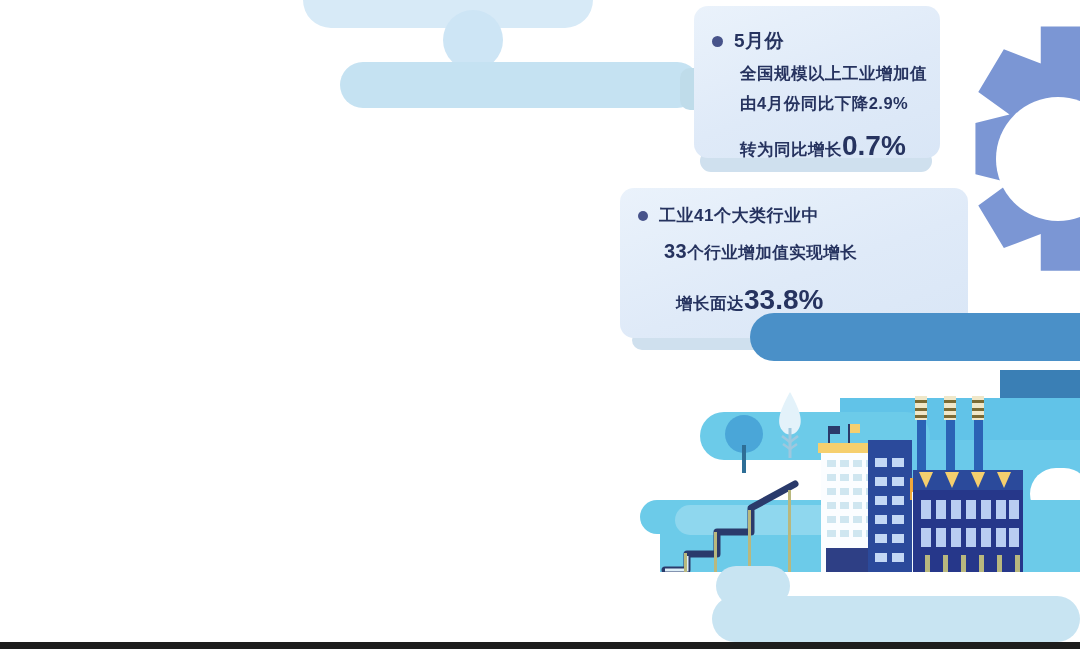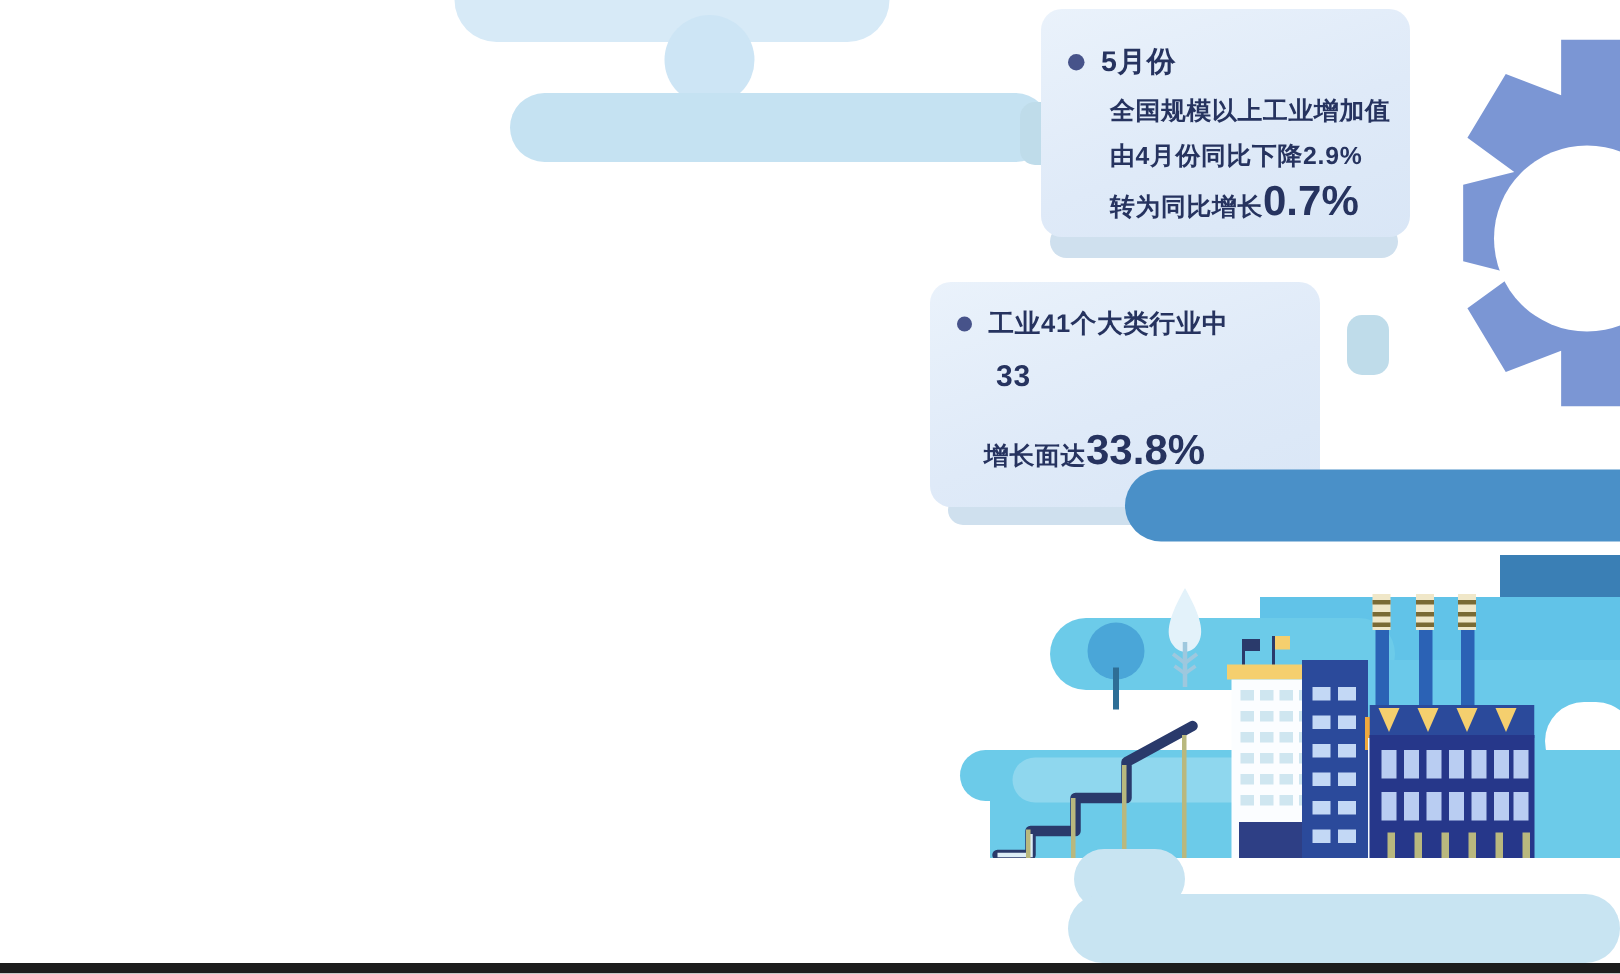--- a/index.html
+++ b/index.html
@@ -85,41 +85,42 @@
         <div class="line hdr" style="position:absolute;left:18px;top:22px;">
           <span class="bullet"></span>
           <span>5月份</span>
         </div>
         <div class="line body-line" style="position:absolute;left:46px;top:57px;">
           <span>全国规模以上工业增加值</span>
         </div>
         <div class="line body-line" style="position:absolute;left:46px;top:87px;justify-content:center;">
           <span>由4月份同比下降2.9%</span>
         </div>
-        <div class="line" style="position:absolute;left:46px;top:112px;align-items:baseline;justify-content:flex-end;">
+        <div class="line" style="position:absolute;left:46px;top:124px;align-items:baseline;justify-content:flex-end;">
           <span class="body-line">转为同比增长</span>
           <span class="big">0.7%</span>
         </div>
       </div>
     </div>
   </div>
 
   <div>
     <div class="card-shadow" style="left:632px;top:330px;width:256px;height:20px;"></div>
     <div class="card-tab" style="left:898px;top:210px;width:28px;height:40px;"></div>
-    <div class="card" style="left:620px;top:188px;width:260px;height:150px;text-decoration:underline;">
+    <div class="card" style="left:620px;top:188px;width:348px;height:150px;text-decoration:underline;">
       <div class="card-inner">
         <div class="line hdr" style="position:absolute;left:18px;top:16px;font-size:17px;">
           <span class="bullet" style="width:10px;height:10px;"></span>
           <span>工业41个大类行业中</span>
         </div>
         <div class="line" style="position:absolute;left:44px;top:52px;align-items:baseline;">
           <span class="mid">33</span>
-        </div>
-        <div class="line" style="position:absolute;left:36px;top:96px;align-items:baseline;">
+          <span class="body-line">个行业增加值实现增长</span>
+        </div>
+        <div class="line" style="position:absolute;left:56px;top:96px;align-items:baseline;">
           <span class="body-line">增长面达</span>
           <span class="big">33.8%</span>
         </div>
       </div>
     </div>
   </div>
 
   <div>
 
     <div class="rrect" style="left:750px;top:313px;width:360px;height:48px;background:#4a90c8;"></div>

